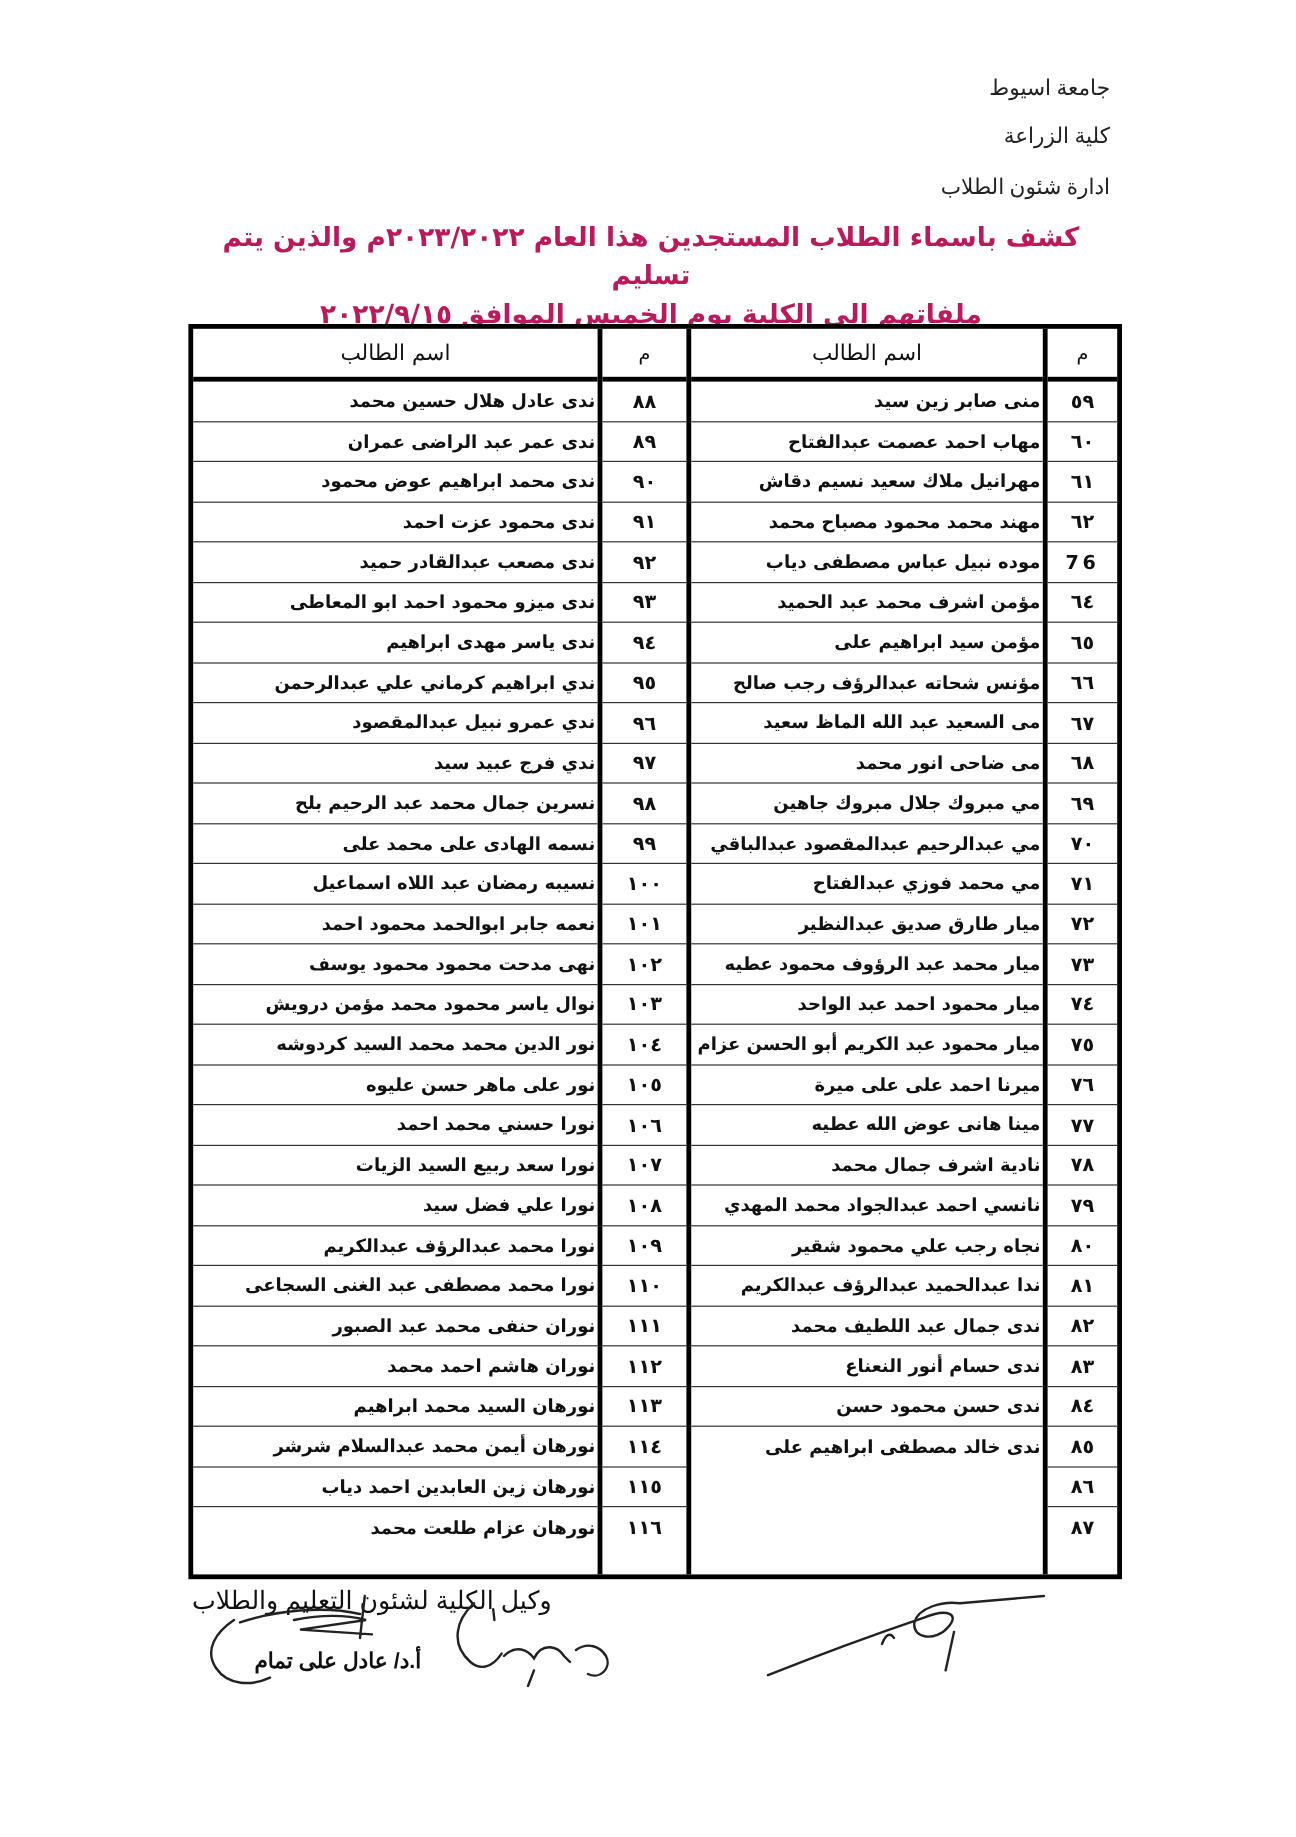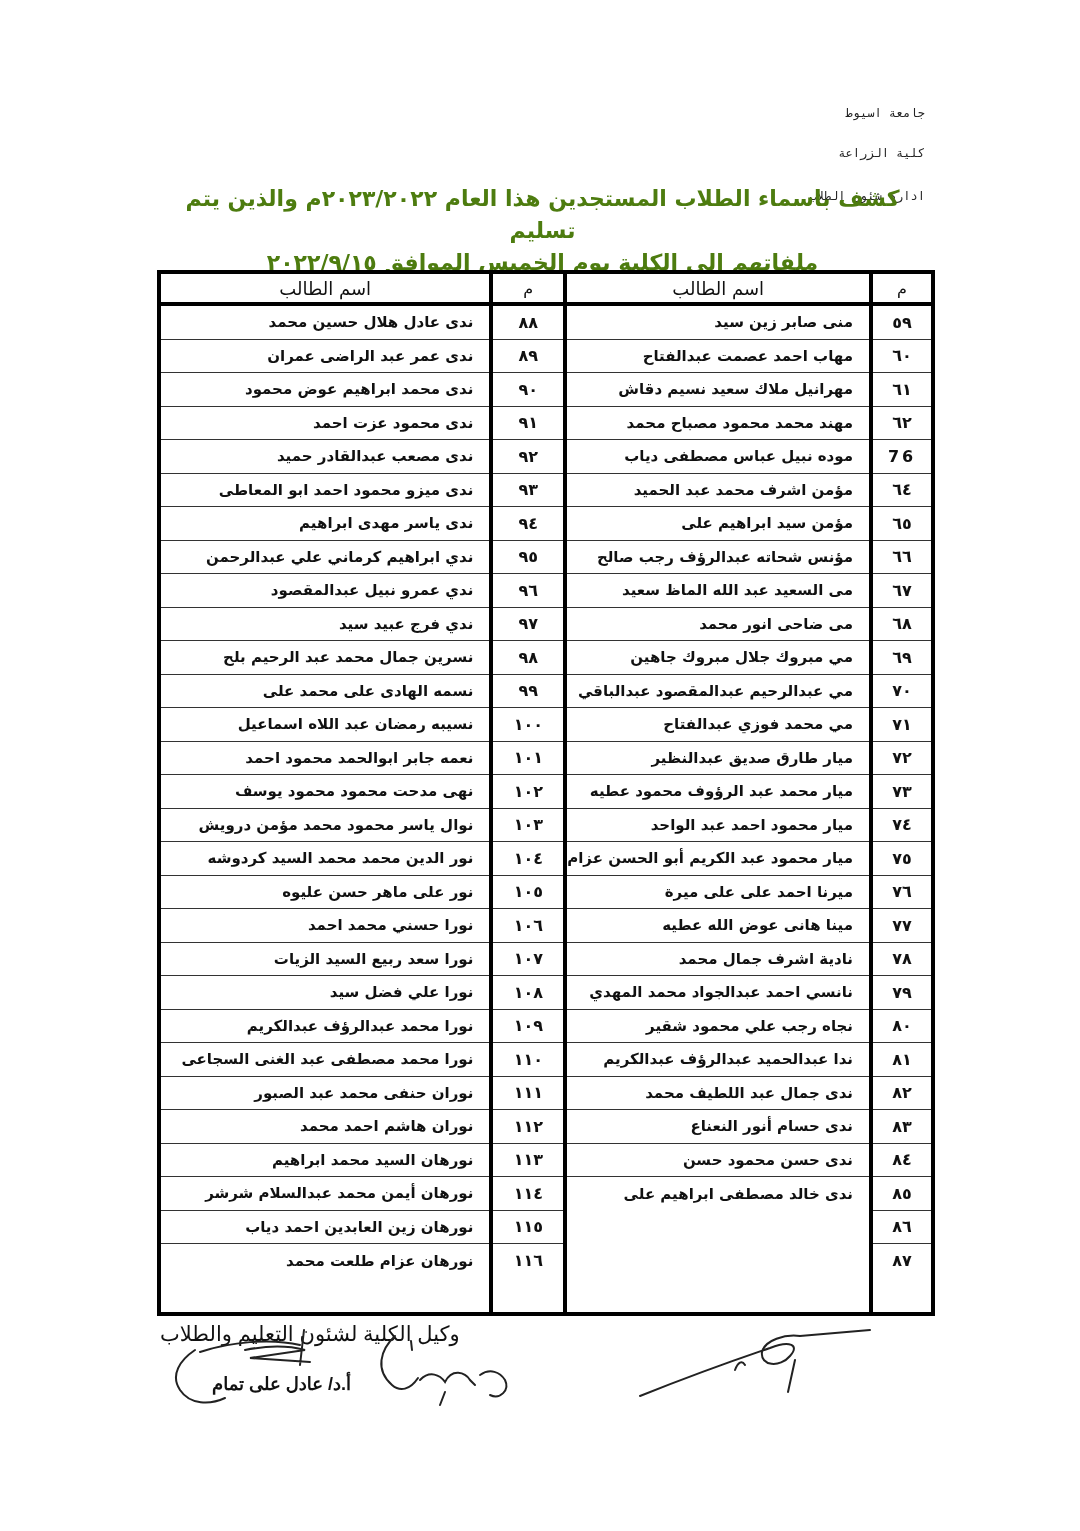--- a/index.html
+++ b/index.html
@@ -3,50 +3,50 @@
 <meta charset="utf-8">
 <style>
   html, body { margin: 0; padding: 0; }
   body {
     width: 1080px; height: 1531px; background: #ffffff; position: relative;
     font-family: "DejaVu Sans", "Liberation Sans", sans-serif; color: #111;
     overflow: hidden;
   }
   .hdr-line {
     position: absolute; right: 155px; direction: rtl; text-align: right;
-    font-family: Liberation Mono, monospace; font-size: 12px; color: #222; margin-top: 44px;
+    font-family: Liberation Serif, serif; font-size: 18px; color: #222;
   }
   .title {
     position: absolute; left: 170px; width: 745px; top: 183px;
     direction: rtl; text-align: center; font-weight: bold; font-size: 22px; line-height: 32px;
-    font-family: "DejaVu Sans", sans-serif; color: #4d7c0f;
+    font-family: "DejaVu Sans", sans-serif; color: #be185d;
   }
   .sheet {
     position: absolute; left: 157px; top: 270px; width: 778px; height: 1046px;
     border: 4px solid #000; box-sizing: border-box; display: flex; direction: ltr;
     background: #fff;
   }
   .half { display: flex; flex-direction: row; height: 100%; }
   .half.left { width: 411px; }
   .gap { width: 4px; background: #000; }
   .half.right { flex: 1; }
   .col { display: flex; flex-direction: column; height: 100%; }
   .col.name { flex: 1; border-right: 4px solid #000; }
   .col.num { width: 70px; }
   .half.right .col.num { width: 58px; }
   .cell {
     height: 33.5px; border-bottom: 1px solid #333; box-sizing: border-box;
     display: flex; align-items: center; direction: rtl; font-size: 15px; font-weight: bold;
     white-space: nowrap; overflow: hidden;
   }
   .cell:last-child { border-bottom: none; }
-  .col.name .cell { justify-content: flex-start; padding-right: 16px; }
+  .col.name .cell { justify-content: flex-start; padding-right: 2px; }
   .col.num .cell { justify-content: center; font-size: 16px; letter-spacing: 3px; }
   .cell.head {
-    height: 32px; border-bottom: 4px solid #000; justify-content: center !important;
+    height: 44px; border-bottom: 4px solid #000; justify-content: center !important;
     padding-right: 0 !important; font-size: 18px; font-weight: normal;
   }
   .sig-title {
     position: absolute; left: 160px; top: 1322px; direction: rtl;
     font-family: "Liberation Sans", sans-serif; font-size: 21px; color: #111;
   }
   .sig-name {
     position: absolute; left: 212px; top: 1373px; direction: rtl;
     font-family: "Liberation Sans", sans-serif; font-size: 18px; color: #111; font-weight: bold;
   }

